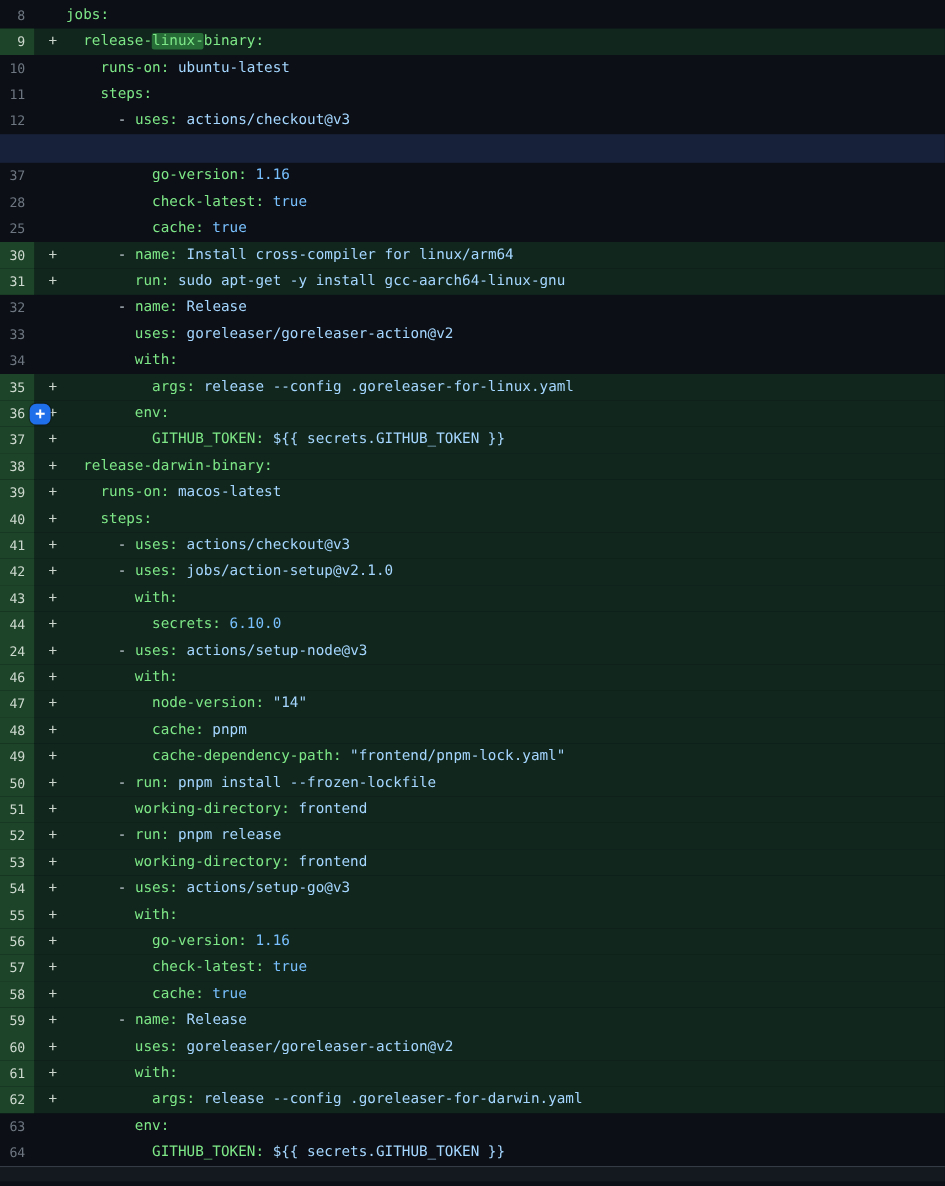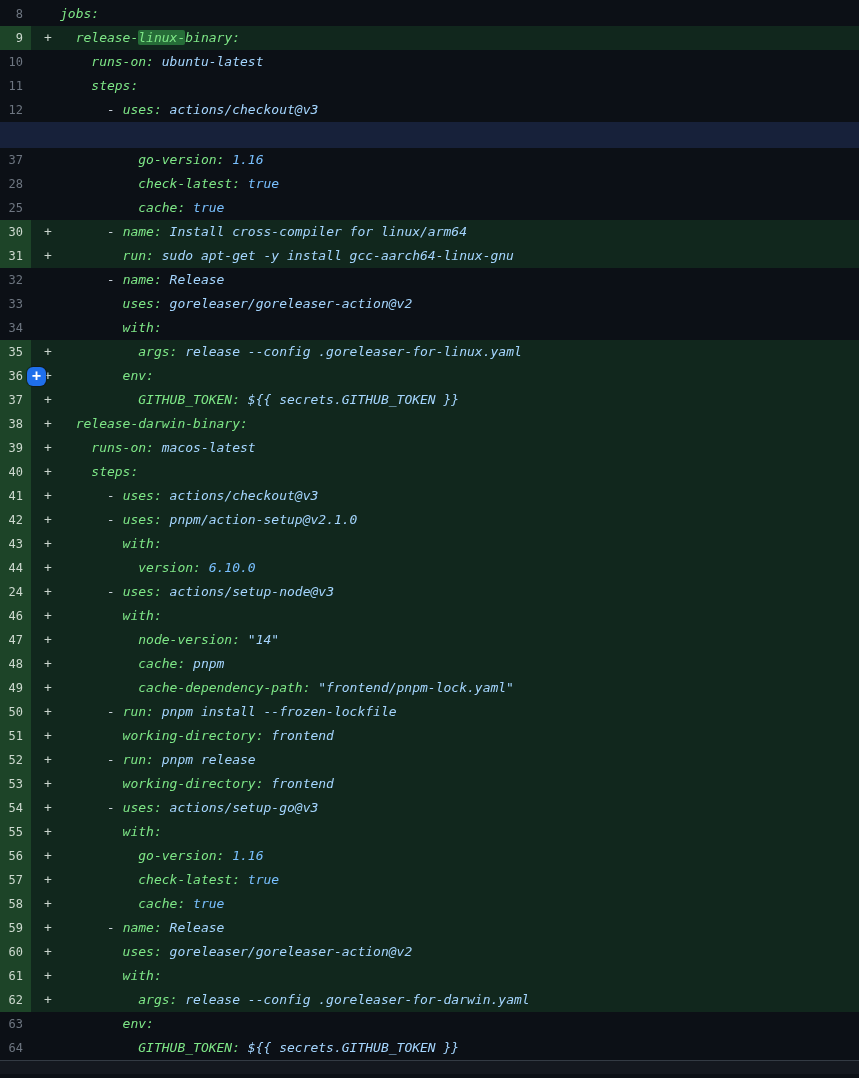--- a/index.html
+++ b/index.html
@@ -33,21 +33,20 @@
   .marker {
     flex: none;
     width: 29px;
     padding-left: 13px;
     color: #cbd5ce;
   }
   .code {
     flex: 1;
     white-space: pre;
     overflow: hidden;
-    font-style: italic;
   }
   .diff-row.added { background: var(--add-bg, #11271d); }
   .diff-row.added .gutter { background: var(--add-gutter, #1d4428); color: var(--num-add, #cdd9cf); }
   .seg-k { color: var(--c-key, #7ee787); }
   .seg-s { color: var(--c-str, #a5d6ff); }
   .seg-n { color: var(--c-num, #79c0ff); }
   .seg-p { color: var(--c-plain, #c9d1d9); }
   .word-add { background: var(--word-bg, #266d38); border-radius: 2px; }
   .hunk-band {
     height: 26px;
@@ -179,31 +178,31 @@
       <div class="code"><span class="seg-k">    steps:</span></div>
     </div>
     <div class="diff-row added">
       <div class="gutter">41</div>
       <div class="marker">+</div>
       <div class="code"><span class="seg-p">      - </span><span class="seg-k">uses:</span><span class="seg-s"> actions/checkout@v3</span></div>
     </div>
     <div class="diff-row added">
       <div class="gutter">42</div>
       <div class="marker">+</div>
-      <div class="code"><span class="seg-p">      - </span><span class="seg-k">uses:</span><span class="seg-s"> pnpm/action-setup@v2.1.0</span></div>
+      <div class="code"><span class="seg-p">      - </span><span class="seg-k">uses:</span><span class="seg-s"> jobs/action-setup@v2.1.0</span></div>
     </div>
     <div class="diff-row added">
       <div class="gutter">43</div>
       <div class="marker">+</div>
       <div class="code"><span class="seg-k">        with:</span></div>
     </div>
     <div class="diff-row added">
       <div class="gutter">44</div>
       <div class="marker">+</div>
-      <div class="code"><span class="seg-k">          version:</span><span class="seg-n"> 6.10.0</span></div>
+      <div class="code"><span class="seg-k">          secrets:</span><span class="seg-n"> 6.10.0</span></div>
     </div>
     <div class="diff-row added">
       <div class="gutter">24</div>
       <div class="marker">+</div>
       <div class="code"><span class="seg-p">      - </span><span class="seg-k">uses:</span><span class="seg-s"> actions/setup-node@v3</span></div>
     </div>
     <div class="diff-row added">
       <div class="gutter">46</div>
       <div class="marker">+</div>
       <div class="code"><span class="seg-k">        with:</span></div>

